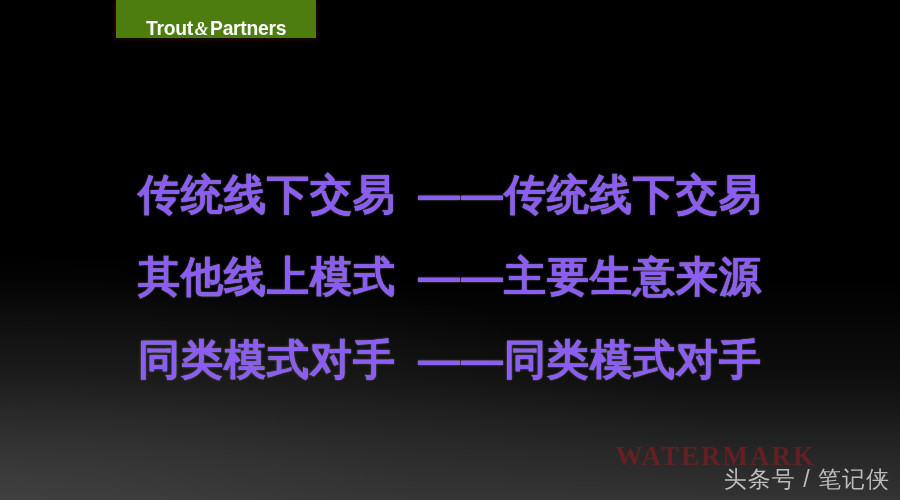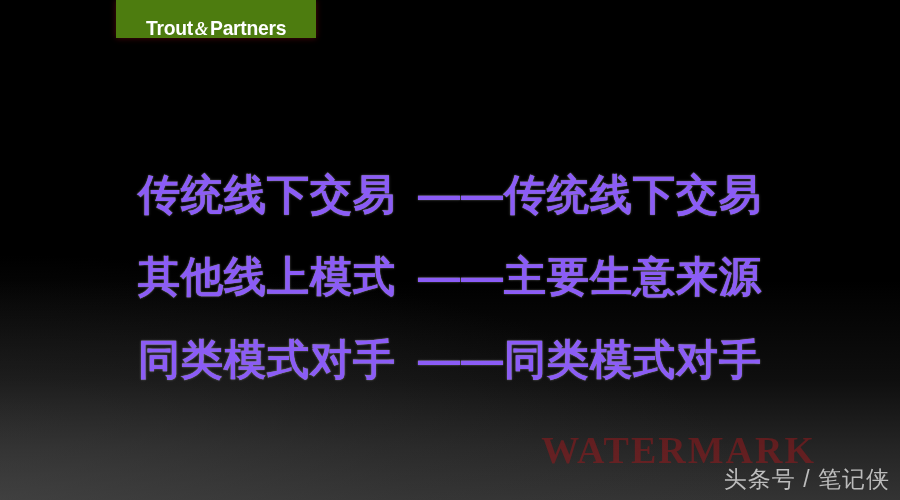--- a/index.html
+++ b/index.html
@@ -108,21 +108,21 @@
   .line-right {
     display: inline-block;
   }
 
   
   .wm-red {
     position: absolute;
     right: 84px;
     bottom: 28px;
     color: rgba(150,26,30,0.55);
-    font-size: 38px;
+    font-size: 27px;
     font-weight: bold;
     letter-spacing: 2px;
     font-family: "Liberation Serif", serif;
     white-space: nowrap;
     pointer-events: none;
   }
   .wm-label {
     position: absolute;
     right: 10px;
     bottom: 5px;

